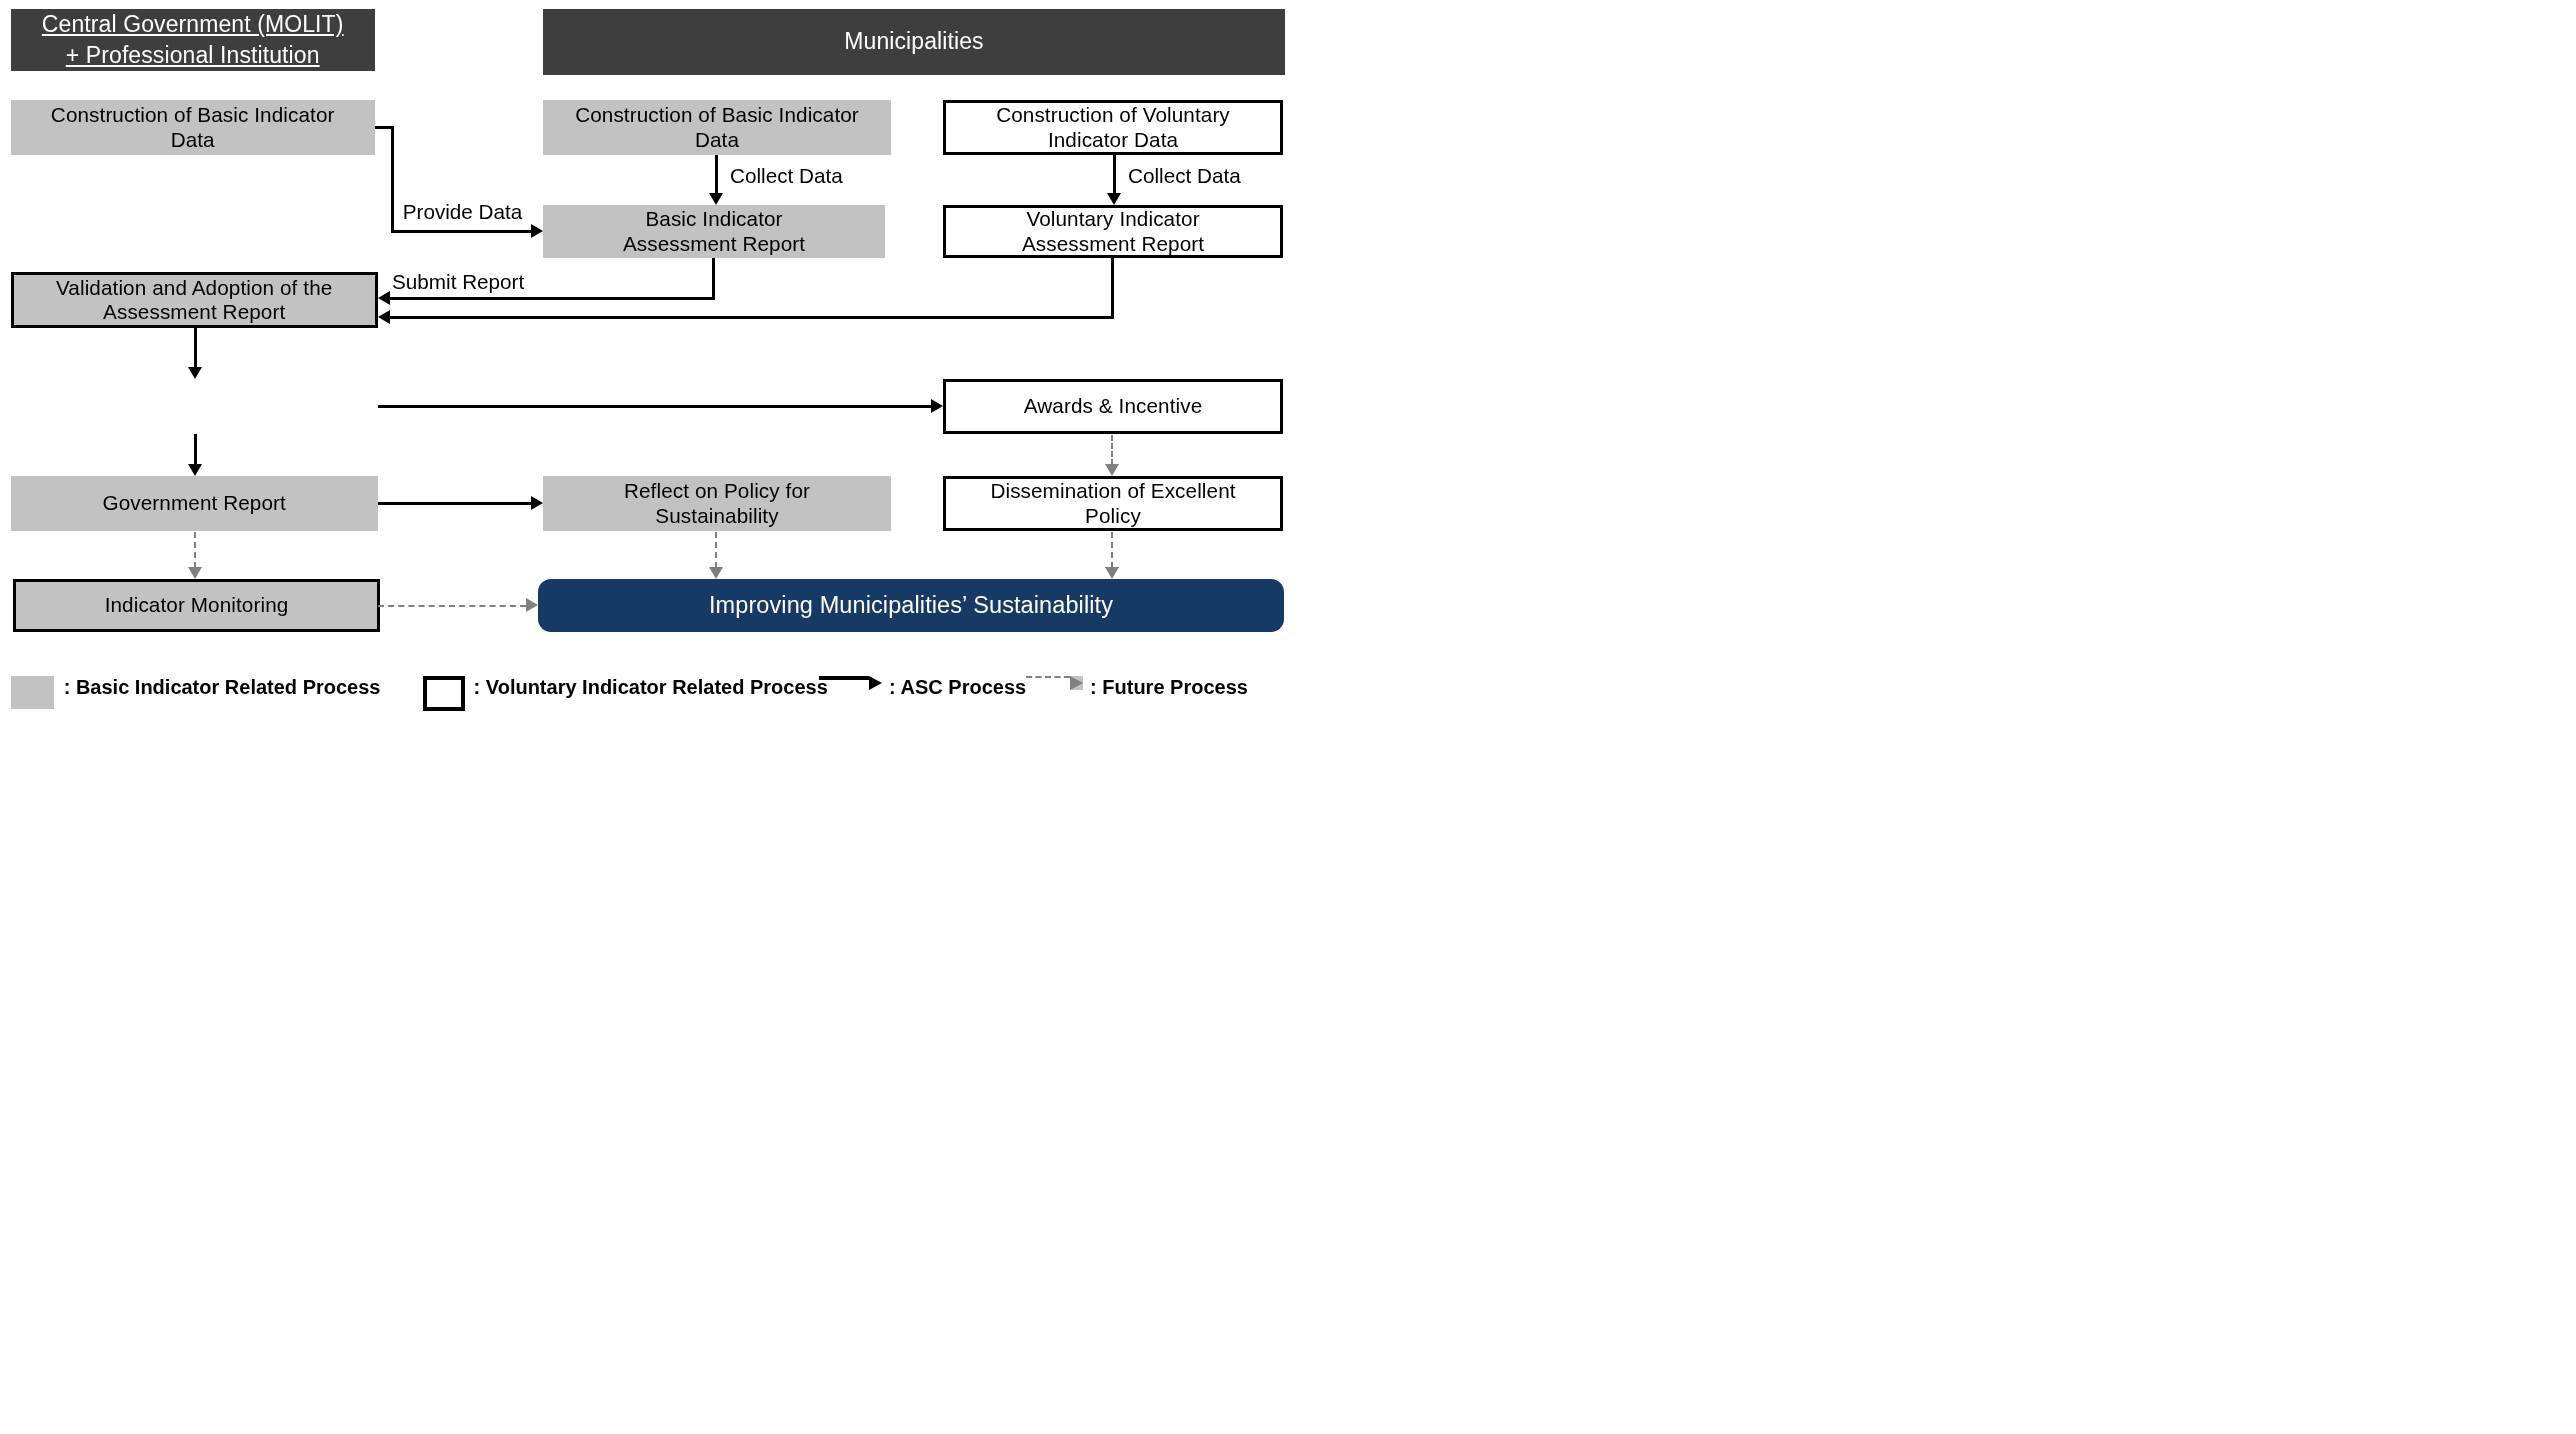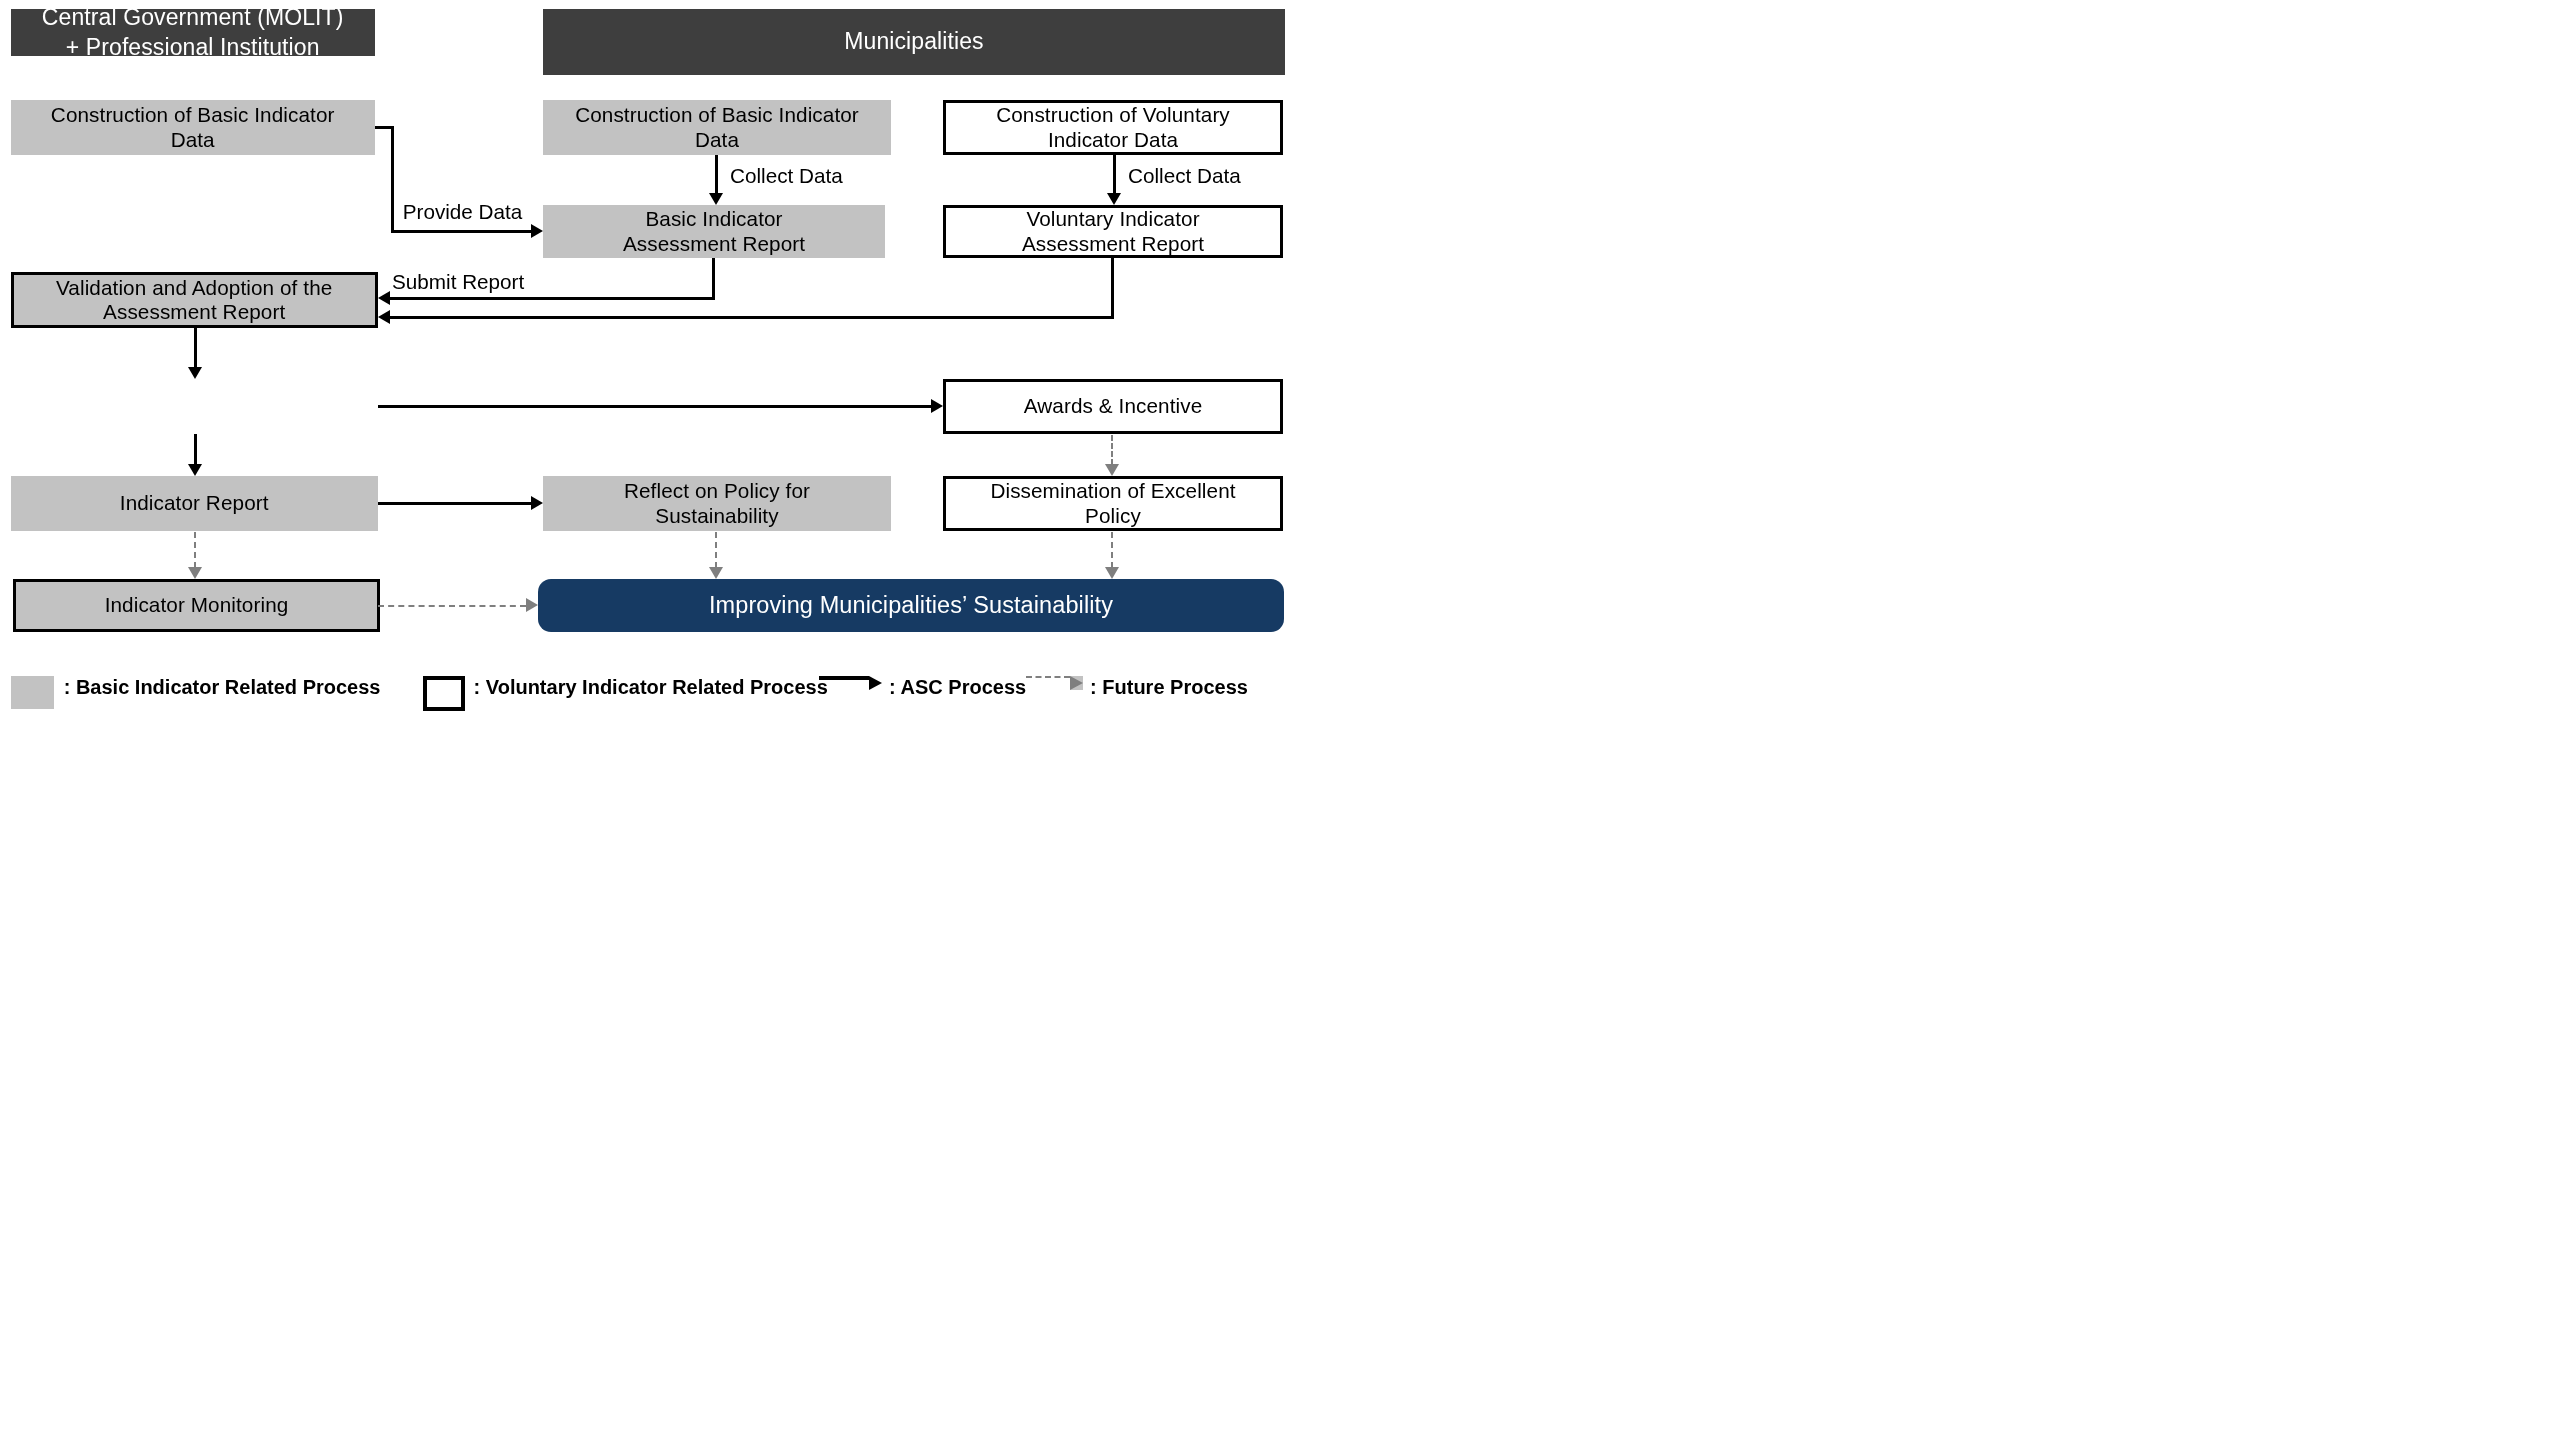--- a/index.html
+++ b/index.html
@@ -38,41 +38,41 @@
   .la-solid { width:50px; height:3.6px; background:#000; }
   .la-dash  { width:44px; height:0; border-top:2.9px dashed #7f7f7f; }
   .tri-r { width:0; height:0; border-top:7.8px solid transparent; border-bottom:7.8px solid transparent; border-left:13px solid #000; margin-right:7.1px; }
   .tri-r.gray { border-left-color:#7f7f7f; }
 </style>
 </head>
 <body>
 
 <div id="canvas">
 
-  <div class="box dark" style="left:10.7px; top:8.6px; width:364px; height:47px;">Central Government (MOLIT)
+  <div class="box dark" style="left:10.7px; top:8.6px; width:364px; height:62px;text-decoration:underline;">Central Government (MOLIT)
 + Professional Institution</div>
   <div class="box dark" style="left:543px; top:8.6px; width:742px; height:66px;">Municipalities</div>
 
   <div class="box gray" style="left:10.7px; top:100px; width:364px; height:55px;">Construction of Basic Indicator
 Data</div>
   <div class="box gray" style="left:543px; top:100px; width:348px; height:55px;">Construction of Basic Indicator
 Data</div>
   <div class="box white" style="left:943px; top:100px; width:340px; height:55px;">Construction of Voluntary
 Indicator Data</div>
 
   <div class="box gray" style="left:543px; top:205px; width:342px; height:53px;">Basic Indicator
 Assessment Report</div>
   <div class="box white" style="left:943px; top:205px; width:340px; height:53px;">Voluntary Indicator
 Assessment Report</div>
 
   <div class="box grayb" style="left:10.7px; top:272px; width:367px; height:56px;">Validation and Adoption of the
 Assessment Report</div>
   <div class="box white" style="left:943px; top:379px; width:340px; height:55px;">Awards &amp; Incentive</div>
 
-  <div class="box gray" style="left:10.7px; top:476px; width:367px; height:55px;">Indicator Report</div>
+  <div class="box gray" style="left:10.7px; top:476px; width:367px; height:55px;">Government Report</div>
   <div class="box gray" style="left:543px; top:476px; width:348px; height:55px;">Reflect on Policy for
 Sustainability</div>
   <div class="box white" style="left:943px; top:476px; width:340px; height:55px;">Dissemination of Excellent
 Policy</div>
 
   <div class="box grayb" style="left:13px; top:579px; width:367px; height:53px;">Indicator Monitoring</div>
   <div class="box navy" style="left:538px; top:579px; width:746px; height:53px;">Improving Municipalities’ Sustainability</div>
 
   <div class="vline" style="left:715px; top:155px; width:2.9px; height:40px;"></div>
   <div class="ah down" style="left:709px; top:193px;"></div>

